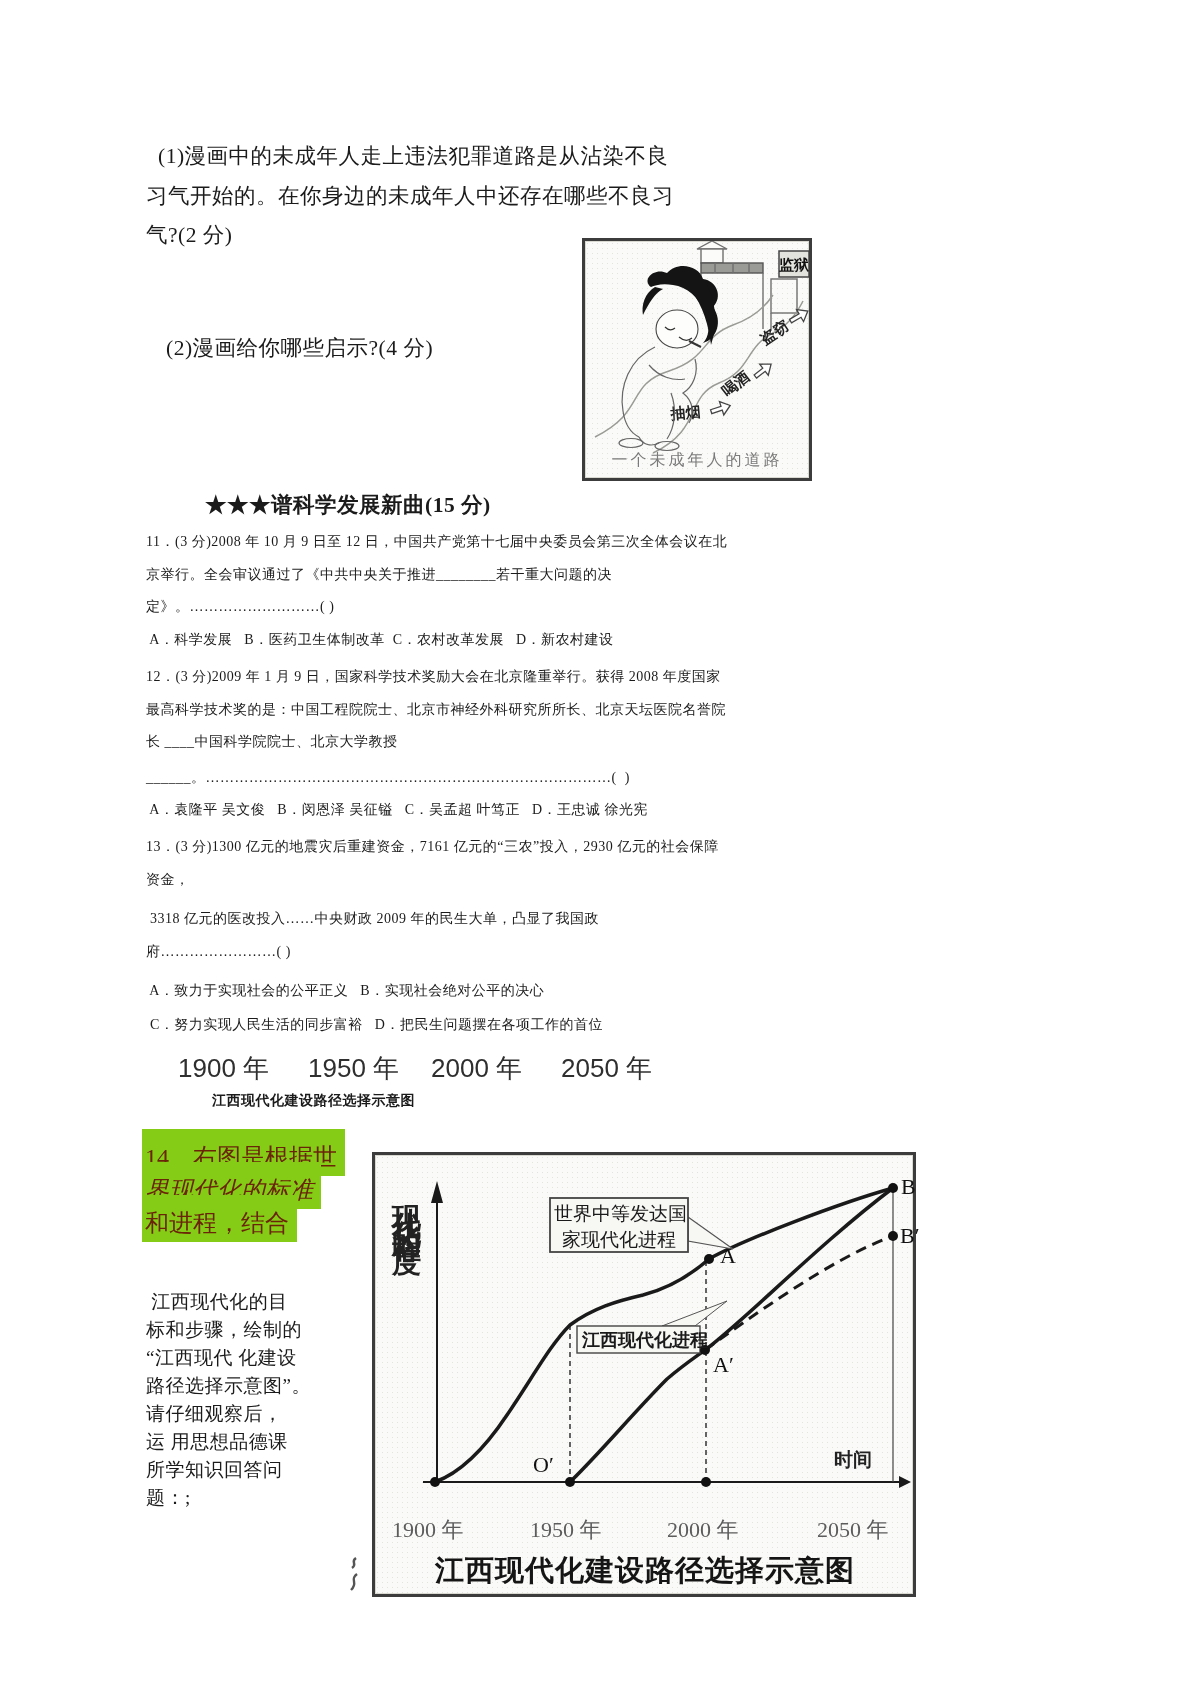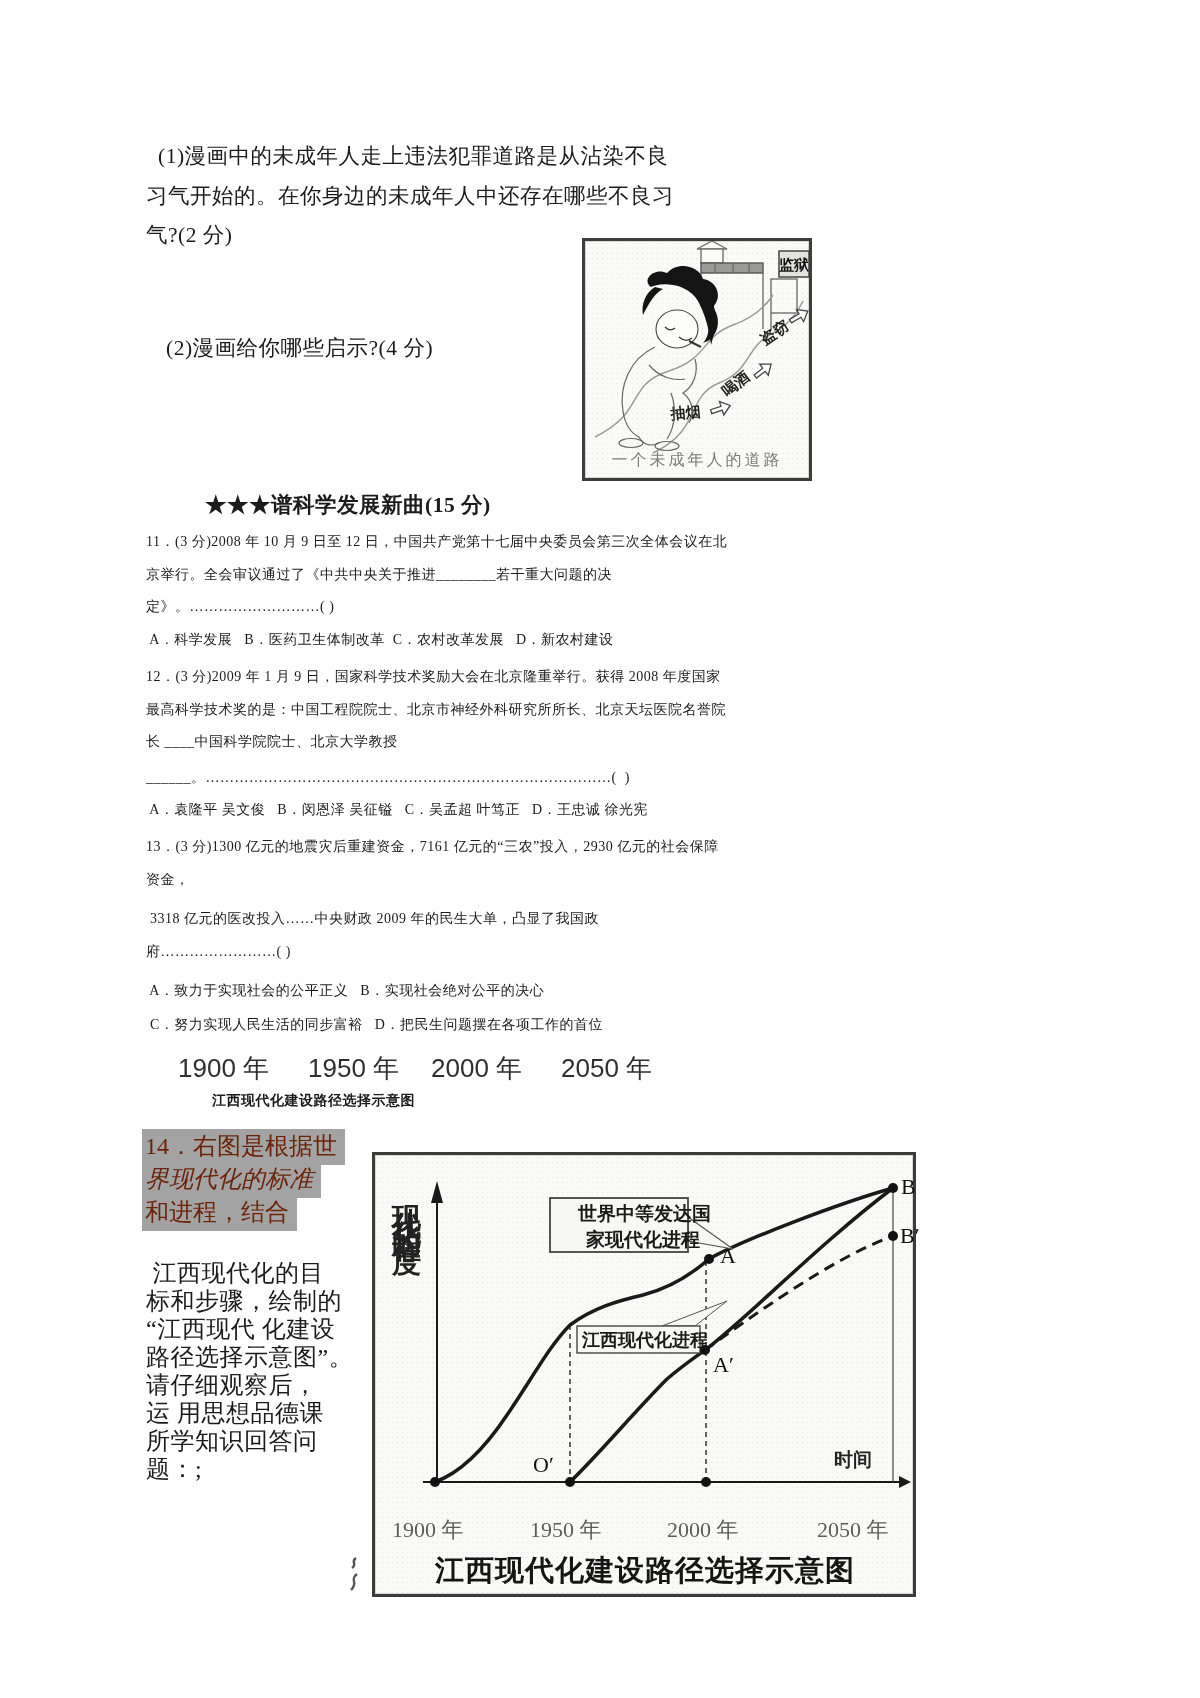--- a/index.html
+++ b/index.html
@@ -4,36 +4,36 @@
 <style>
   html,body{margin:0;padding:0;}
   body{
     width:1200px;height:1698px;background:#ffffff;position:relative;
     font-family:"Liberation Serif","DejaVu Serif",serif;color:#1b1b1b;
   }
   #page{position:absolute;left:0;top:0;width:1200px;height:1698px;overflow:hidden;}
   .ln{position:absolute;white-space:pre;line-height:1.25;}
   .f20{font-size:14px;letter-spacing:.5px;}
   .f21{font-size:21.5px;letter-spacing:.5px;}
-  .f23{font-size:24px;letter-spacing:.5px;}
+  .f23{font-size:19px;letter-spacing:.5px;margin-top:32px;}
   .bold{font-weight:bold;}
   .years-item{position:absolute;font-family:"Liberation Sans","DejaVu Sans",sans-serif;
     font-size:26px;color:#2f2f2f;white-space:pre;}
   .hl-line{position:absolute;left:142px;}
-  .hl{display:inline-block;background:#a3a3a3;color:#6b2408;font-size:24px;
-    padding:1px 8px 3px 3px;white-space:pre;}
+  .hl{display:inline-block;background:#84cc16;color:#6b2408;font-size:24px;
+    padding:12px 8px 3px 3px;white-space:pre;}
   .box{position:absolute;border:3px solid #3c3c3c;background:#fafaf8;
     box-shadow:inset 0 0 0 1px #d9d9d2;}
   .noise{background-image:radial-gradient(circle,#e4e4de 0.7px,rgba(0,0,0,0) 0.9px);
     background-size:5px 5px;}
   .overlay{position:absolute;white-space:pre;}
   .chart-ylabel{writing-mode:vertical-rl;font-size:29px;font-weight:bold;
     letter-spacing:8px;color:#222;}
-  .chart-callout{font-size:19px;font-weight:bold;color:#1a1a1a;line-height:26px;
-    text-align:center;margin-left:24px;}
+  .chart-callout{font-size:19px;font-weight:normal;color:#1a1a1a;line-height:26px;
+    text-align:center;}
   .chart-callout2{font-size:18px;font-weight:bold;color:#1a1a1a;line-height:26px;}
   .chart-tick{font-size:22px;color:#5c5c5c;white-space:pre;}
   .chart-point{font-size:22px;color:#111;}
   .chart-xlabel{font-size:19px;font-weight:bold;color:#222;}
   .chart-caption{font-size:29px;font-weight:bold;letter-spacing:1px;color:#151515;
     text-align:center;width:420px;}
   svg text{font-family:"Liberation Serif","DejaVu Serif",serif;}
   .step-label{font-family:"Liberation Sans","DejaVu Sans",sans-serif;
     font-weight:bold;font-size:15px;fill:#222;}
   .sign-label{font-family:"Liberation Sans","DejaVu Sans",sans-serif;

